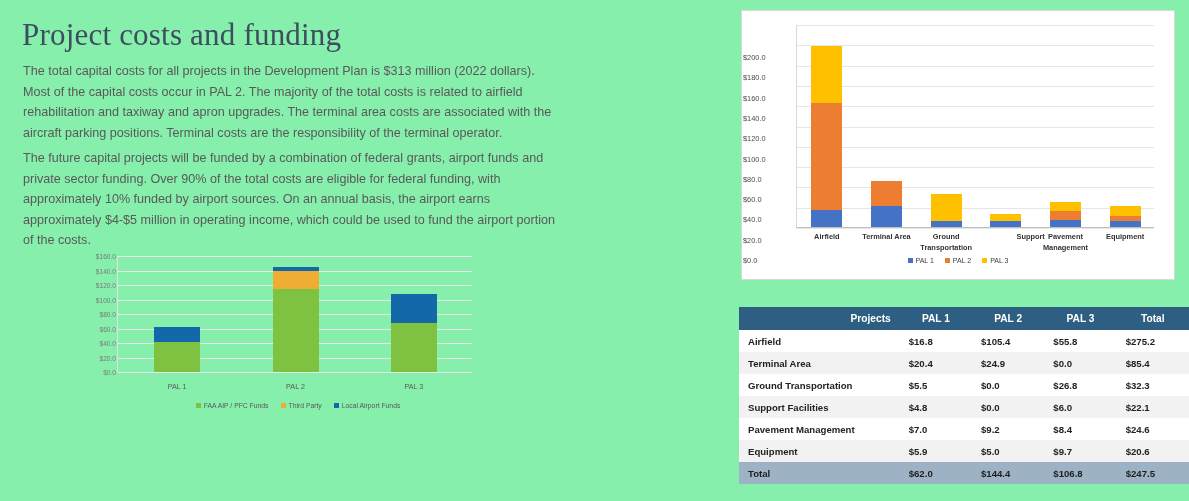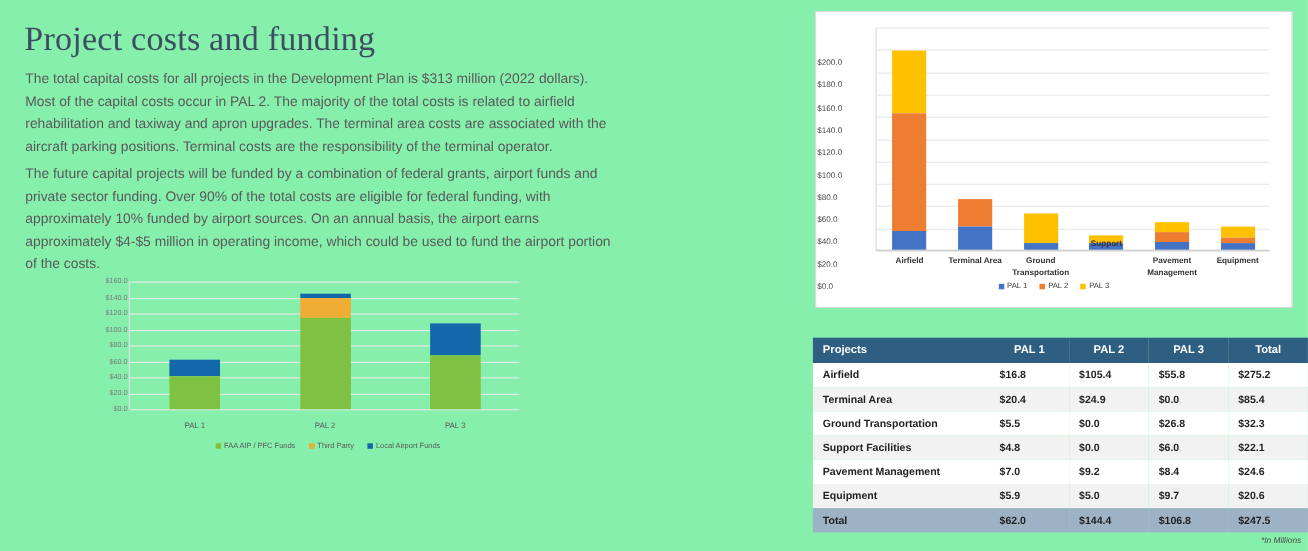--- a/index.html
+++ b/index.html
@@ -181,21 +181,21 @@
     table-layout: fixed;
   }
   thead th {
     background: #2e5f83;
     color: #ffffff;
     font-size: 10.2px;
     font-weight: bold;
     padding: 6px 9px;
     text-align: center;
   }
-  thead th.col-proj { text-align: left; }
+  thead th.col-proj { text-align: right; }
   tbody td {
     font-size: 9.6px;
     font-weight: bold;
     color: #222222;
     padding: 5.5px 9px;
     text-align: left;
   }
   tbody td.col-proj { text-align: left; }
   tbody tr.row-alt td { background: #f2f2f2; }
   tbody tr.row-plain td { background: #ffffff; }
@@ -319,21 +319,21 @@
           <div class="cc-cat-lbl" style="left: 50.5px; top: 207px; width: 78px;">Terminal Area</div>
           <div class="cc-bar-wrap" style="left: 133.667px; width: 31px;">
             <div class="cc-seg" style="height: 27.202px; background: rgb(255, 192, 0);"></div>
             <div class="cc-seg" style="height: 5.5825px; background: rgb(68, 114, 196);"></div>
           </div>
           <div class="cc-cat-lbl" style="left: 110.167px; top: 207px; width: 78px;">Ground Transportation</div>
           <div class="cc-bar-wrap" style="left: 193.333px; width: 31px;">
             <div class="cc-seg" style="height: 6.09px; background: rgb(255, 192, 0);"></div>
             <div class="cc-seg" style="height: 6.496px; background: rgb(68, 114, 196);"></div>
           </div>
-          <div class="cc-cat-lbl" style="left: 169.833px; top: 192px; width: 78px;">Support</div>
+          <div class="cc-cat-lbl" style="left: 169.833px; top: 207px; width: 78px; text-align: right;">Support</div>
           <div class="cc-bar-wrap" style="left: 253px; width: 31px;">
             <div class="cc-seg" style="height: 8.526px; background: rgb(255, 192, 0);"></div>
             <div class="cc-seg" style="height: 9.338px; background: rgb(237, 125, 49);"></div>
             <div class="cc-seg" style="height: 7.105px; background: rgb(68, 114, 196);"></div>
           </div>
           <div class="cc-cat-lbl" style="left: 229.5px; top: 207px; width: 78px;">Pavement Management</div>
           <div class="cc-bar-wrap" style="left: 312.667px; width: 31px;">
             <div class="cc-seg" style="height: 9.8455px; background: rgb(255, 192, 0);"></div>
             <div class="cc-seg" style="height: 5.075px; background: rgb(237, 125, 49);"></div>
             <div class="cc-seg" style="height: 5.9885px; background: rgb(68, 114, 196);"></div>
@@ -414,16 +414,15 @@
           </tr>
           <tr class="row-total">
             <td class="col-proj">Total</td>
             <td>$62.0</td>
             <td>$144.4</td>
             <td>$106.8</td>
             <td>$247.5</td>
           </tr>
         </tbody>
     </table>
-    <div id="table-note">*In Millions</div>
   </div>
 
 </div>
 
 </body></html>

